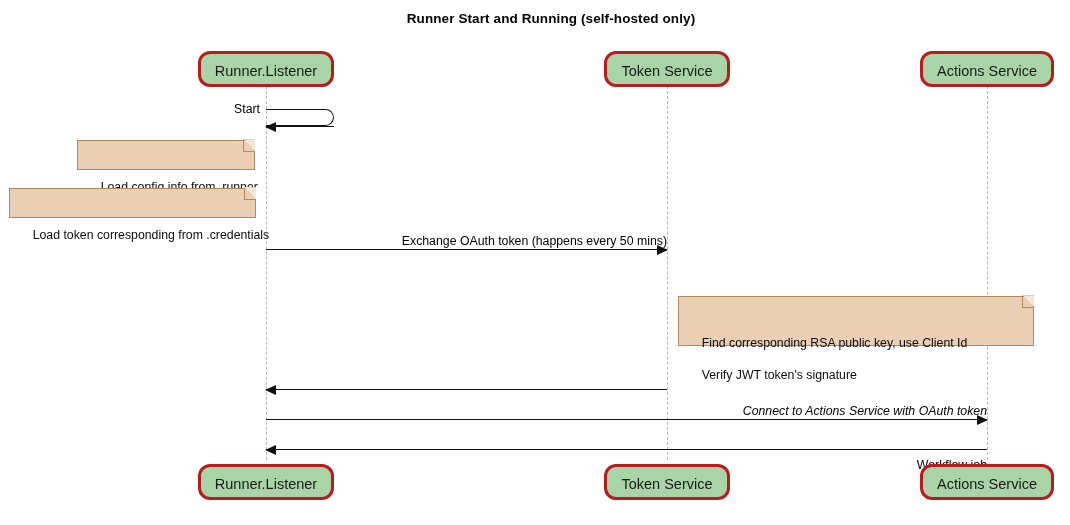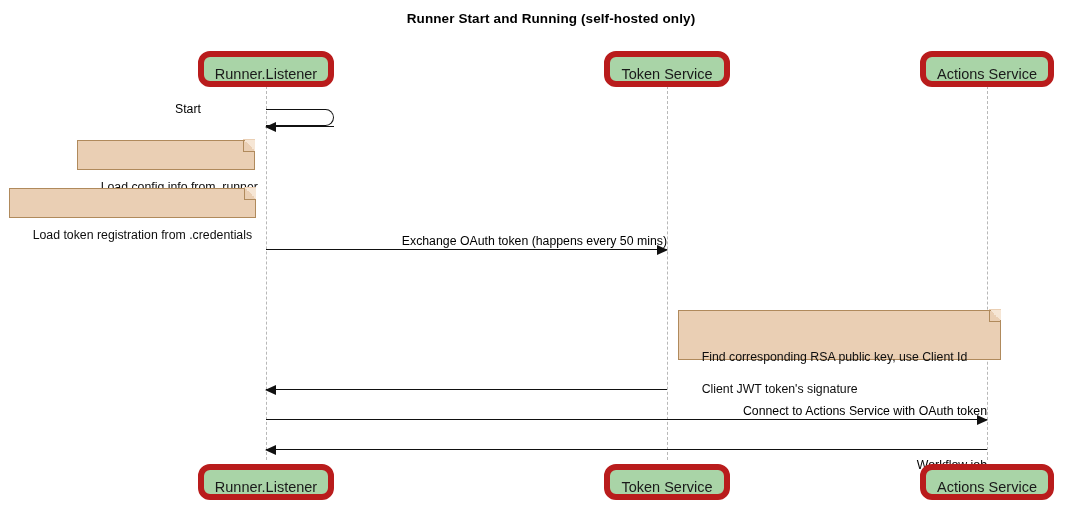--- a/index.html
+++ b/index.html
@@ -37,21 +37,21 @@
     position: absolute;
     width: 0;
     border-left: 1px dashed #b8b8b8;
   }
 
   
   .participant {
     position: absolute;
     box-sizing: border-box;
     background: #a9d4a7;
-    border: 6px solid #b91c1c;
+    border: 3px solid #b91c1c;
     border-radius: 12px;
     height: 36px;
     line-height: 34px;
     text-align: center;
     font-size: 14.5px;
     color: #1a1a1a;
     white-space: nowrap;
   }
 
   
@@ -126,21 +126,21 @@
     border: 1.5px solid #111111;
     border-left: none;
     border-top-right-radius: 14px;
     border-bottom-right-radius: 14px;
   }
   .self-label {
     position: absolute;
     font-size: 12.3px;
     color: #000000;
     white-space: nowrap;
-    text-align: left;
+    text-align: right;
   }
 </style>
 </head>
 <body>
 
 <div id="canvas">
 
   <div class="diagram-title">Runner Start and Running (self-hosted only)</div>
 
   <div class="lifeline" style="left:266px; top:86px; height:374px;"></div>
@@ -163,40 +163,40 @@
     <span class="arrowhead left"></span>
   </div>
 
   <div class="note" style="left:77px; top:140px; width:178px; height:30px;">
     <span class="fold"></span>
     <span>Load config info from .runner</span>
   </div>
 
   <div class="note" style="left:9px; top:188px; width:247px; height:30px;">
     <span class="fold"></span>
-    <span>Load token registration from .credentials</span>
+    <span>Load token corresponding from .credentials</span>
   </div>
 
   <div class="msg-label" style="left:266px; top:234px; width:401px;">Exchange OAuth token (happens every 50 mins)</div>
   <div class="msg" style="left:266px; top:249px; width:401px;">
     <span class="arrowhead right"></span>
   </div>
 
 
-  <div class="note" style="left:678px; top:310px; width:323px; height:50px;">
+  <div class="note" style="left:678px; top:296px; width:356px; height:50px;">
     <span class="fold"></span>
     <span>Find corresponding RSA public key, use Client Id</span><br>
-    <span>Client JWT token's signature</span>
+    <span>Verify JWT token's signature</span>
   </div>
 
   <div class="msg" style="left:266px; top:389px; width:401px;">
     <span class="arrowhead left"></span>
   </div>
 
-  <div class="msg-label" style="left:266px; top:404px; width:721px;">Connect to Actions Service with OAuth token</div>
+  <div class="msg-label" style="left:266px; top:404px; width:721px;font-style:italic;">Connect to Actions Service with OAuth token</div>
   <div class="msg" style="left:266px; top:419px; width:721px;">
     <span class="arrowhead right"></span>
   </div>
 
   <div class="msg-label" style="left:266px; top:458px; width:721px;">Workflow job</div>
   <div class="msg" style="left:266px; top:449px; width:721px;">
     <span class="arrowhead left"></span>
   </div>
 
   <div class="participant" style="left:198px; top:464px; width:136px;">

